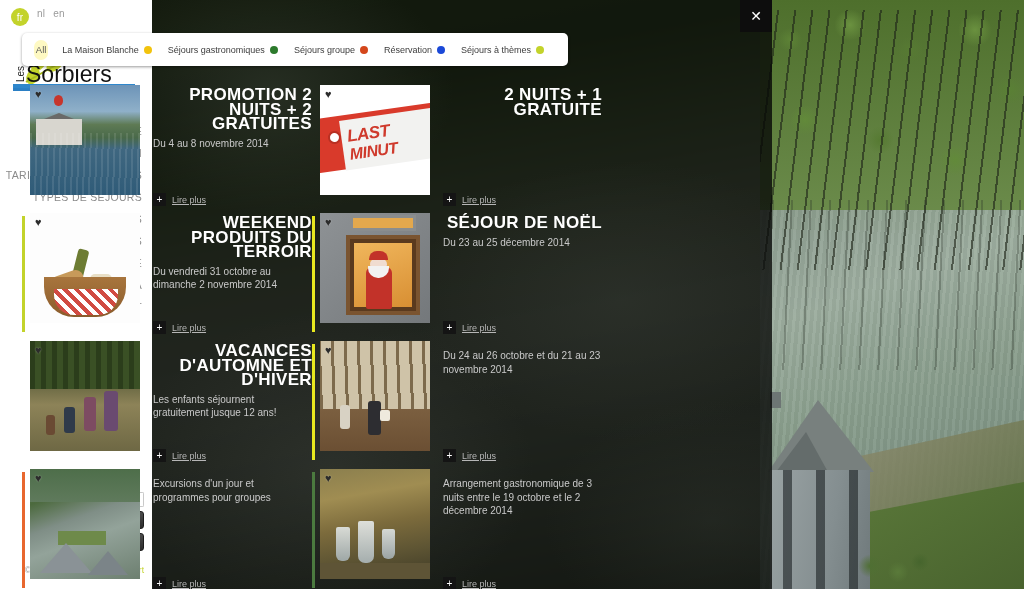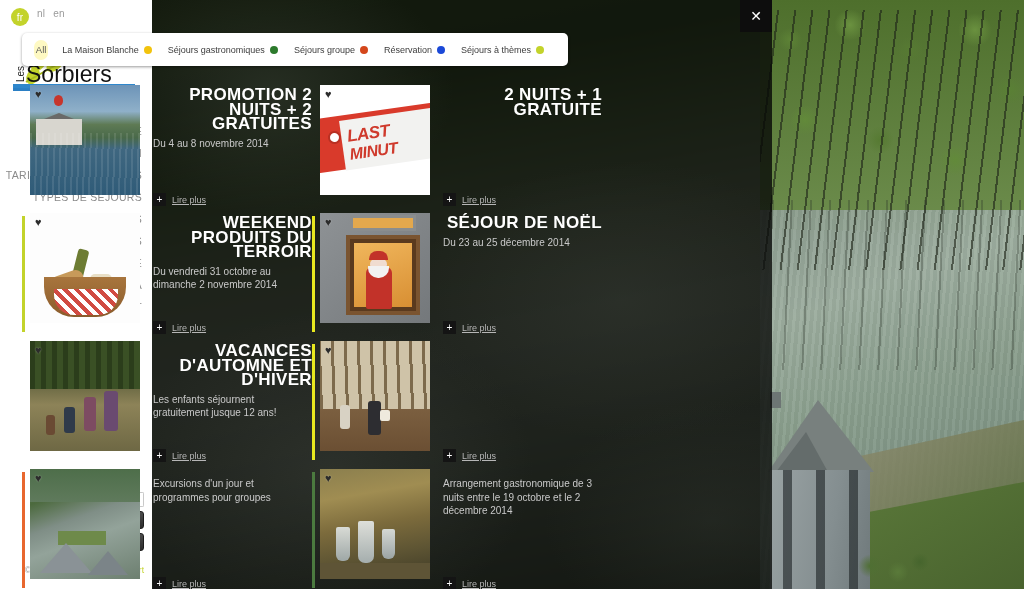--- a/index.html
+++ b/index.html
@@ -571,20 +571,21 @@
 
     <div class="card">
       <div class="accent" style="background:#e8e81f"></div>
       <div class="thumb t-forest">
         <span class="heart">♥</span>
         <div class="w1"></div>
           <div class="w2"></div>
           <div class="bag"></div>
       </div>
       <div class="cbody">
+        <div class="cdesc" style="white-space:pre-line">Du 24 au 26 octobre et du 21 au 23 novembre 2014</div>
         <div class="more">
           <span class="plus">+</span>
           <span class="more-tx">Lire plus</span>
         </div>
       </div>
     </div>
   </div>
 
   <div class="row">
 

